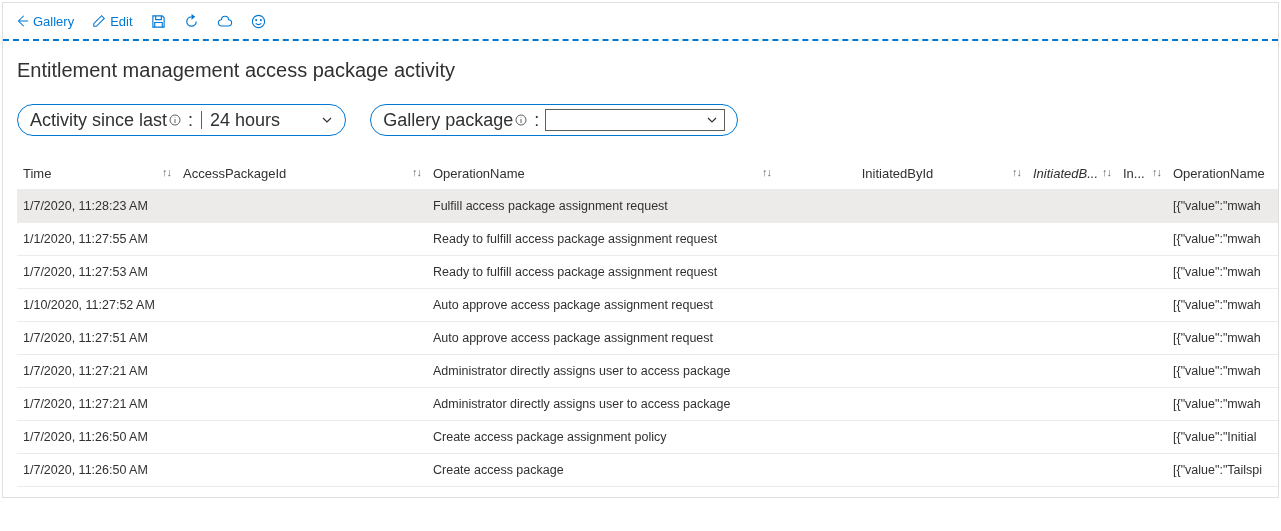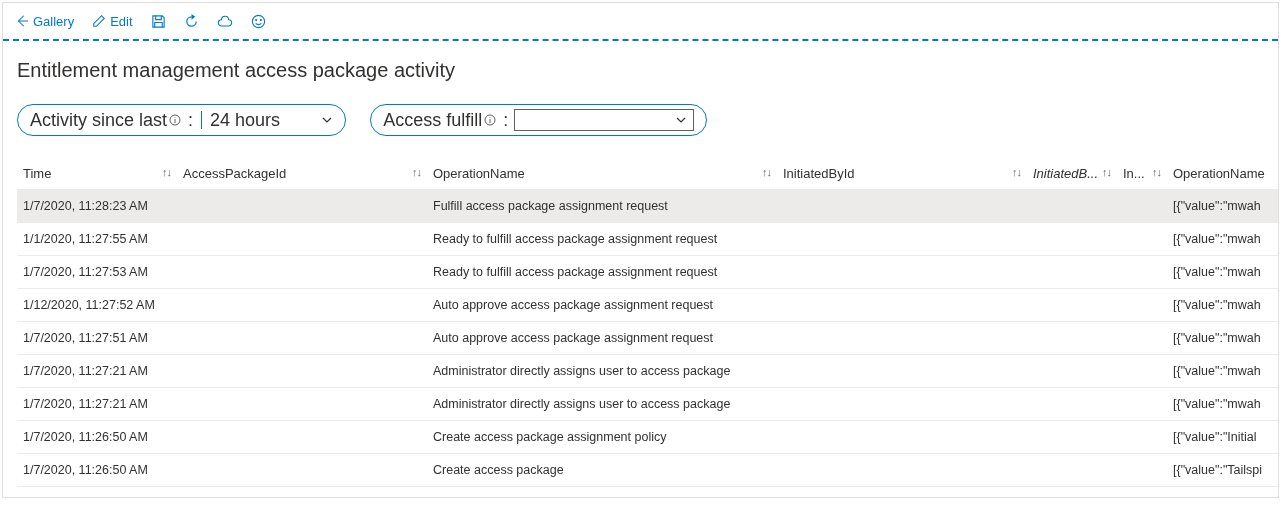--- a/index.html
+++ b/index.html
@@ -106,21 +106,21 @@
       padding: 9px 6px;
       border-bottom: 1px solid #edebe9;
       white-space: nowrap;
       overflow: hidden;
       text-overflow: ellipsis;
     }
     tbody tr:first-child { background: #edebe9; }
     .col-time { width: 160px; }
     .col-pkg { width: 250px; }
     .col-op { width: 350px; }
-    .col-init { width: 250px; }
+    .col-init { width: 250px; text-align: center; }
     .col-initb { width: 90px; font-style: italic; }
     .col-in { width: 50px; }
     .col-add { width: 130px; }
     .chev { stroke: #323130; }
   </style>
 </head>
 <body>
 
 <div class="container">
 
@@ -179,21 +179,21 @@
       <div class="pill-divider"></div>
       <span class="pill-select">
         <span>24 hours</span>
         <svg class="chev" width="12" height="12" viewBox="0 0 12 12" fill="none" stroke-width="1.2">
             <path d="M2 4 L6 8 L10 4"></path>
           </svg>
       </span>
     </div>
 
     <div class="pill">
-      <span>Access fulfill</span>
+      <span>Gallery package</span>
       <svg class="info-icon" width="12" height="12" viewBox="0 0 12 12" fill="none" stroke="#605e5c" stroke-width="1">
           <circle cx="6" cy="6" r="5"></circle>
           <path d="M6 5 V9 M6 3 V3.5"></path>
         </svg>
       <span>&nbsp;:</span>
       <span class="pill-empty-box">
         <svg class="chev" width="12" height="12" viewBox="0 0 12 12" fill="none" stroke-width="1.2">
             <path d="M2 4 L6 8 L10 4"></path>
           </svg>
       </span>
@@ -235,21 +235,21 @@
           <tr>
             <td>1/7/2020, 11:27:53 AM</td>
             <td></td>
             <td>Ready to fulfill access package assignment request</td>
             <td></td>
             <td></td>
             <td></td>
             <td>[{"value":"mwah</td>
           </tr>
           <tr>
-            <td>1/12/2020, 11:27:52 AM</td>
+            <td>1/10/2020, 11:27:52 AM</td>
             <td></td>
             <td>Auto approve access package assignment request</td>
             <td></td>
             <td></td>
             <td></td>
             <td>[{"value":"mwah</td>
           </tr>
           <tr>
             <td>1/7/2020, 11:27:51 AM</td>
             <td></td>

